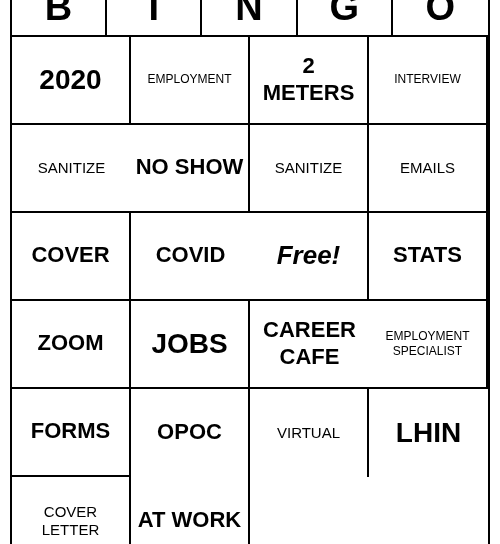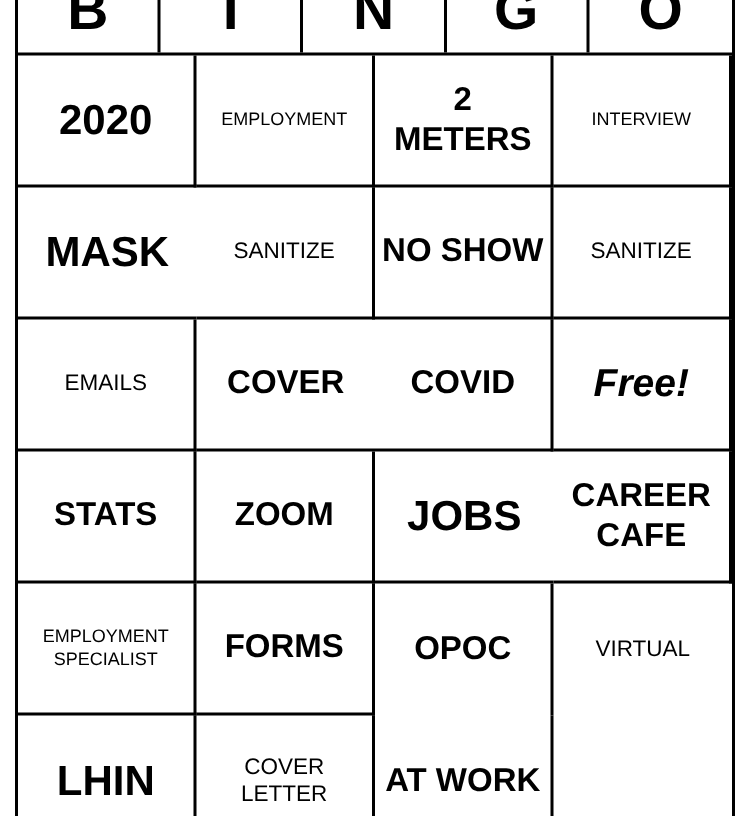--- a/index.html
+++ b/index.html
@@ -110,23 +110,20 @@
       <div class="bingo-cell">
         <span class="cell-text small">EMPLOYMENT</span>
       </div>
       <div class="bingo-cell">
         <span class="cell-text large">2 METERS</span>
       </div>
       <div class="bingo-cell">
         <span class="cell-text small">INTERVIEW</span>
       </div>
       <div class="bingo-cell">
-        <span class="cell-text xlarge">MASK</span>
-      </div>
-      <div class="bingo-cell">
         <span class="cell-text">SANITIZE</span>
       </div>
       <div class="bingo-cell">
         <span class="cell-text large">NO SHOW</span>
       </div>
       <div class="bingo-cell">
         <span class="cell-text">SANITIZE</span>
       </div>
       <div class="bingo-cell">
         <span class="cell-text">EMAILS</span>

